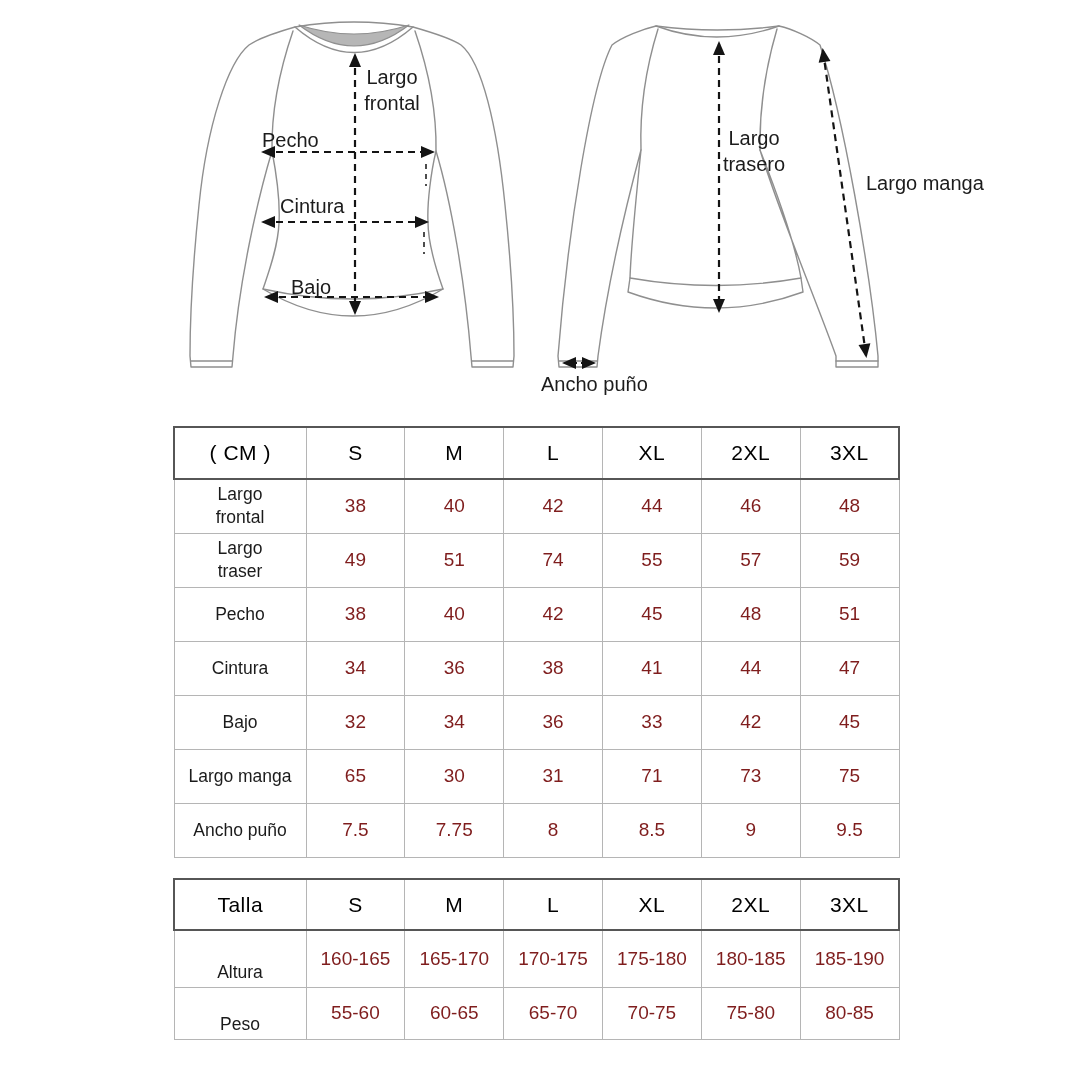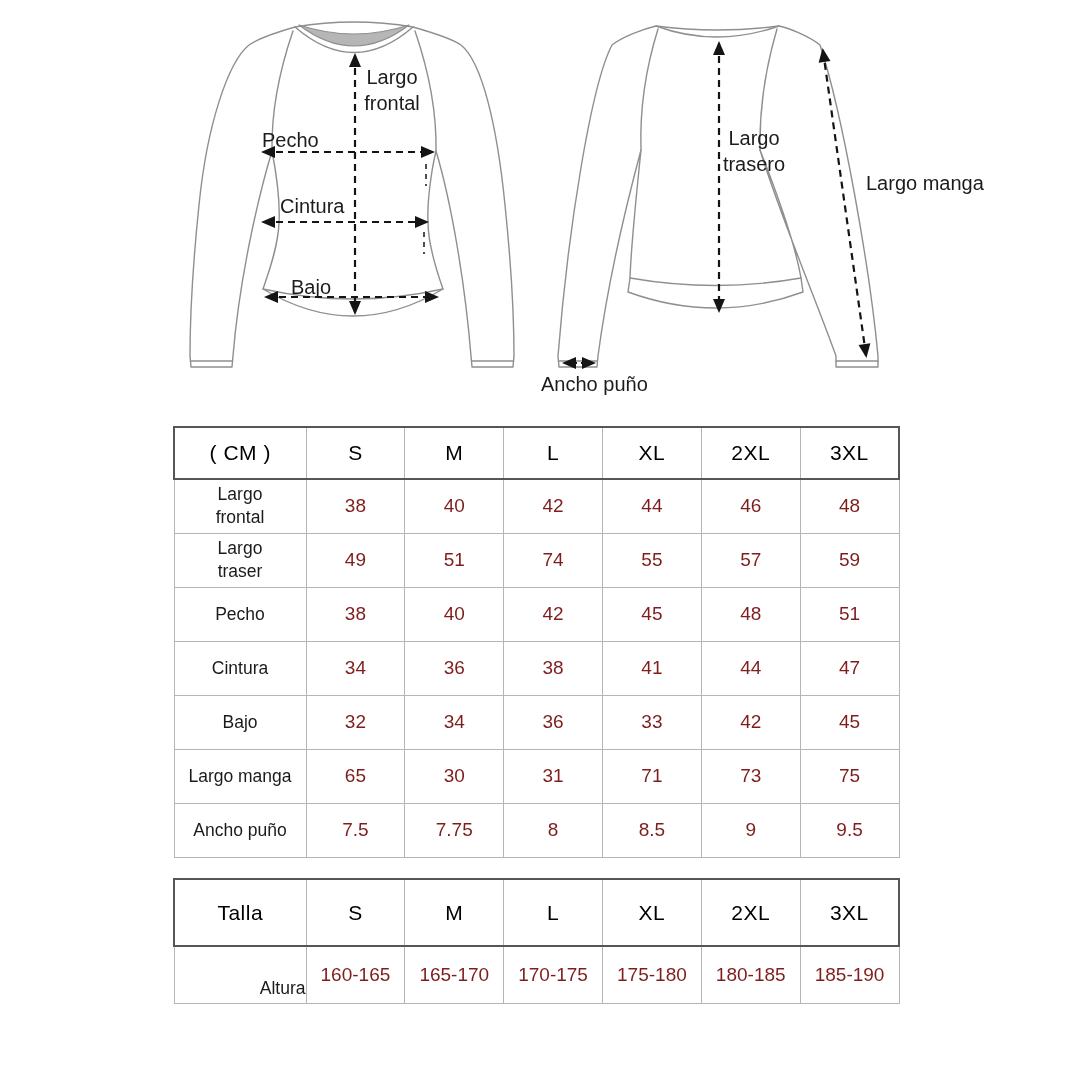--- a/index.html
+++ b/index.html
@@ -48,40 +48,39 @@
   }
   table.size-table thead tr { border: 2px solid #565656; }
   table.size-table thead th {
     font-weight: normal;
     font-size: 21px;
     color: #000000;
     letter-spacing: 0.5px;
   }
   #measurements-table thead tr { height: 52px; }
   #measurements-table tbody tr { height: 54px; }
-  #size-guide-table thead tr { height: 67px; }
+  #size-guide-table thead tr { height: 51px; }
   #size-guide-table tbody tr.row-altura { height: 57px; }
   #size-guide-table tbody tr.row-peso   { height: 52px; }
 
   td.cell-label, th.cell-label {
     font-weight: normal;
     font-size: 17.5px;
     color: #1b1b1b;
     line-height: 23px;
     white-space: pre-line;
   }
   td.cell-value {
     font-size: 19px;
     color: #7f1d1d;
     margin-top: 35px;
   }
   #size-guide-table th.cell-label {
     vertical-align: bottom;
     padding-bottom: 3px;
-    text-align: right;
   }
 </style>
 </head>
 <body>
 
 <div id="page">
 
   <div id="diagram">
     <svg width="1080" height="420" viewBox="0 0 1080 420">
       <defs>
@@ -284,16 +283,25 @@
     <tbody>
       <tr class="row-altura">
         <th class="cell-label">Altura</th>
         <td class="cell-value">160-165</td>
         <td class="cell-value">165-170</td>
         <td class="cell-value">170-175</td>
         <td class="cell-value">175-180</td>
         <td class="cell-value">180-185</td>
         <td class="cell-value">185-190</td>
       </tr>
+      <tr class="row-peso">
+        <th class="cell-label">Peso</th>
+        <td class="cell-value">55-60</td>
+        <td class="cell-value">60-65</td>
+        <td class="cell-value">65-70</td>
+        <td class="cell-value">70-75</td>
+        <td class="cell-value">75-80</td>
+        <td class="cell-value">80-85</td>
+      </tr>
     </tbody>
   </table>
 
 </div>
 
 </body></html>

